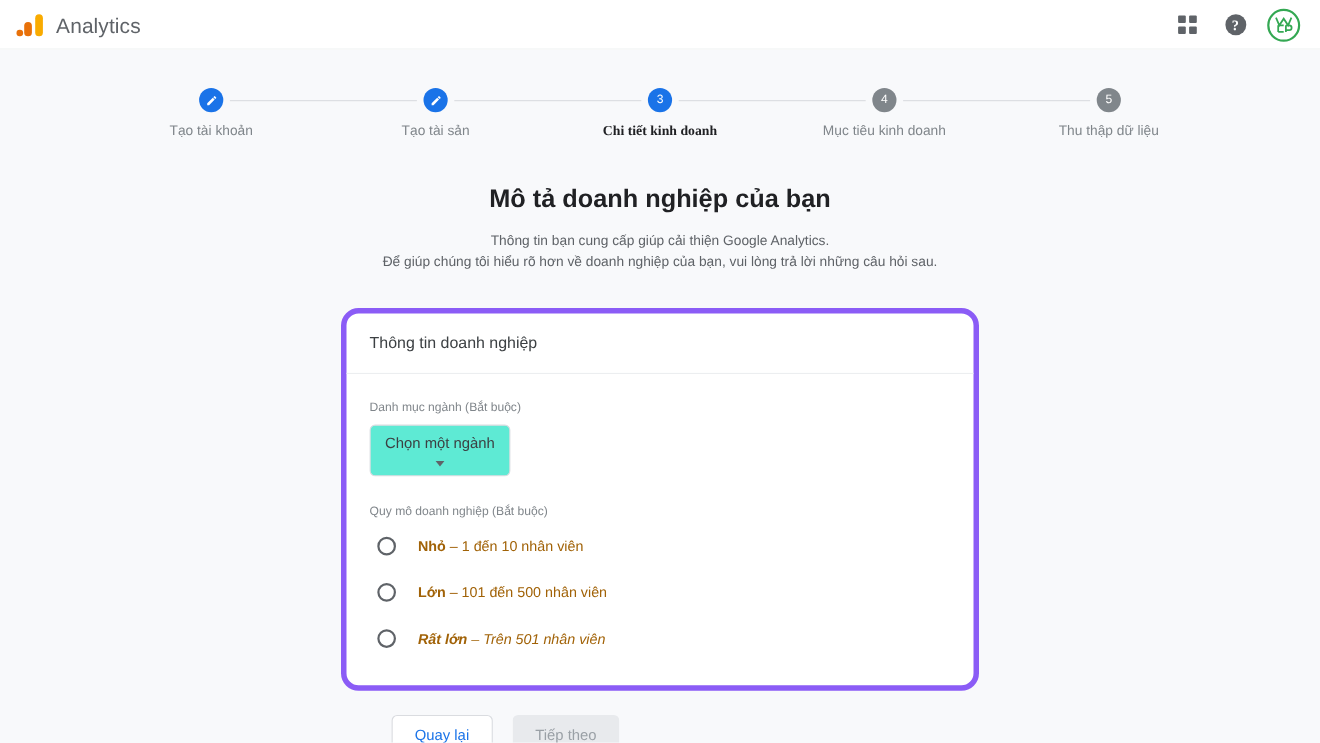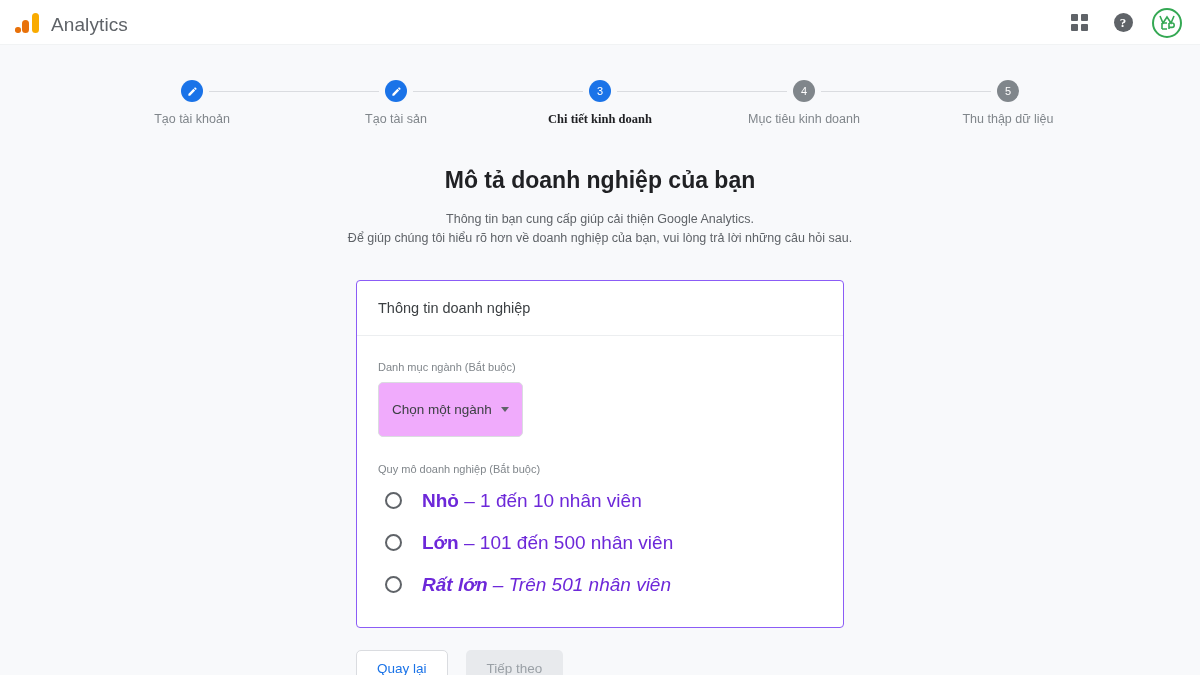--- a/index.html
+++ b/index.html
@@ -87,34 +87,35 @@
   
   .page-head { margin-top: 40px; text-align: center; }
   .page-title { font-size: 23px; color: #202124; font-weight: bold; }
   .page-sub {
     margin-top: 16px; font-size: 12.5px; color: #5f6368;
     line-height: 1.55;
   }
 
   
   .card {
-    width: 488px; margin: 31px auto 0 auto; background: #fff;
-    border: 1px solid #8b5cf6; border-radius: 4px;
+    width: 580px; margin: 31px auto 0 auto; background: #fff;
+    border: 5px solid #8b5cf6; border-radius: 16px;
   }
   .card-head {
     padding: 19px 21px; font-size: 14.5px; color: #3c4043;
     border-bottom: 1px solid #eceef0;
   }
   .card-body { padding: 25px 21px 26px 21px; }
   .field-label { font-size: 11px; color: #80868b; }
   .select-box {
     margin-top: 9px; display: inline-flex; align-items: center; gap: 9px;
     border: 1px solid #dadce0; border-radius: 5px;
-    padding: 19px 13px; font-size: 13.5px; color: #3c4043; cursor: pointer;
-    background: #f0abfc;
+    padding: 8px 13px; font-size: 13.5px; color: #3c4043; cursor: pointer;
+    background: #5eead4;
+    flex-direction: column;
   }
   .caret {
     width: 0; height: 0; border-left: 4.5px solid transparent;
     border-right: 4.5px solid transparent; border-top: 5px solid #5f6368;
   }
 
   .radio-group-label { margin-top: 26px; font-size: 11px; color: #80868b; }
   .radios { margin-top: 10px; }
   .radio-row {
     display: flex; align-items: center; gap: 14px;
@@ -129,21 +130,21 @@
   .radio-outer.sel { background: #e8f0fe; }
   .radio {
     width: 17px; height: 17px; border-radius: 50%;
     border: 2px solid #5f6368; display: flex;
     align-items: center; justify-content: center;
   }
   .radio.sel { border-color: #174ea6; }
   .radio .inner {
     width: 9px; height: 9px; border-radius: 50%; background: #174ea6;
   }
-  .radio-text { font-size: 19px; color: #6d28d9; }
+  .radio-text { font-size: 13px; color: #a16207; }
   .radio-text b { font-weight: bold; }
 
   
   .actions {
     width: 488px; margin: 22px auto 0 auto; display: flex; gap: 18px;
   }
   .btn {
     font-size: 13.5px; border-radius: 5px; padding: 10px 20px;
     cursor: pointer; border: 1px solid transparent; background: none;
     font-family: "Liberation Sans", sans-serif;

